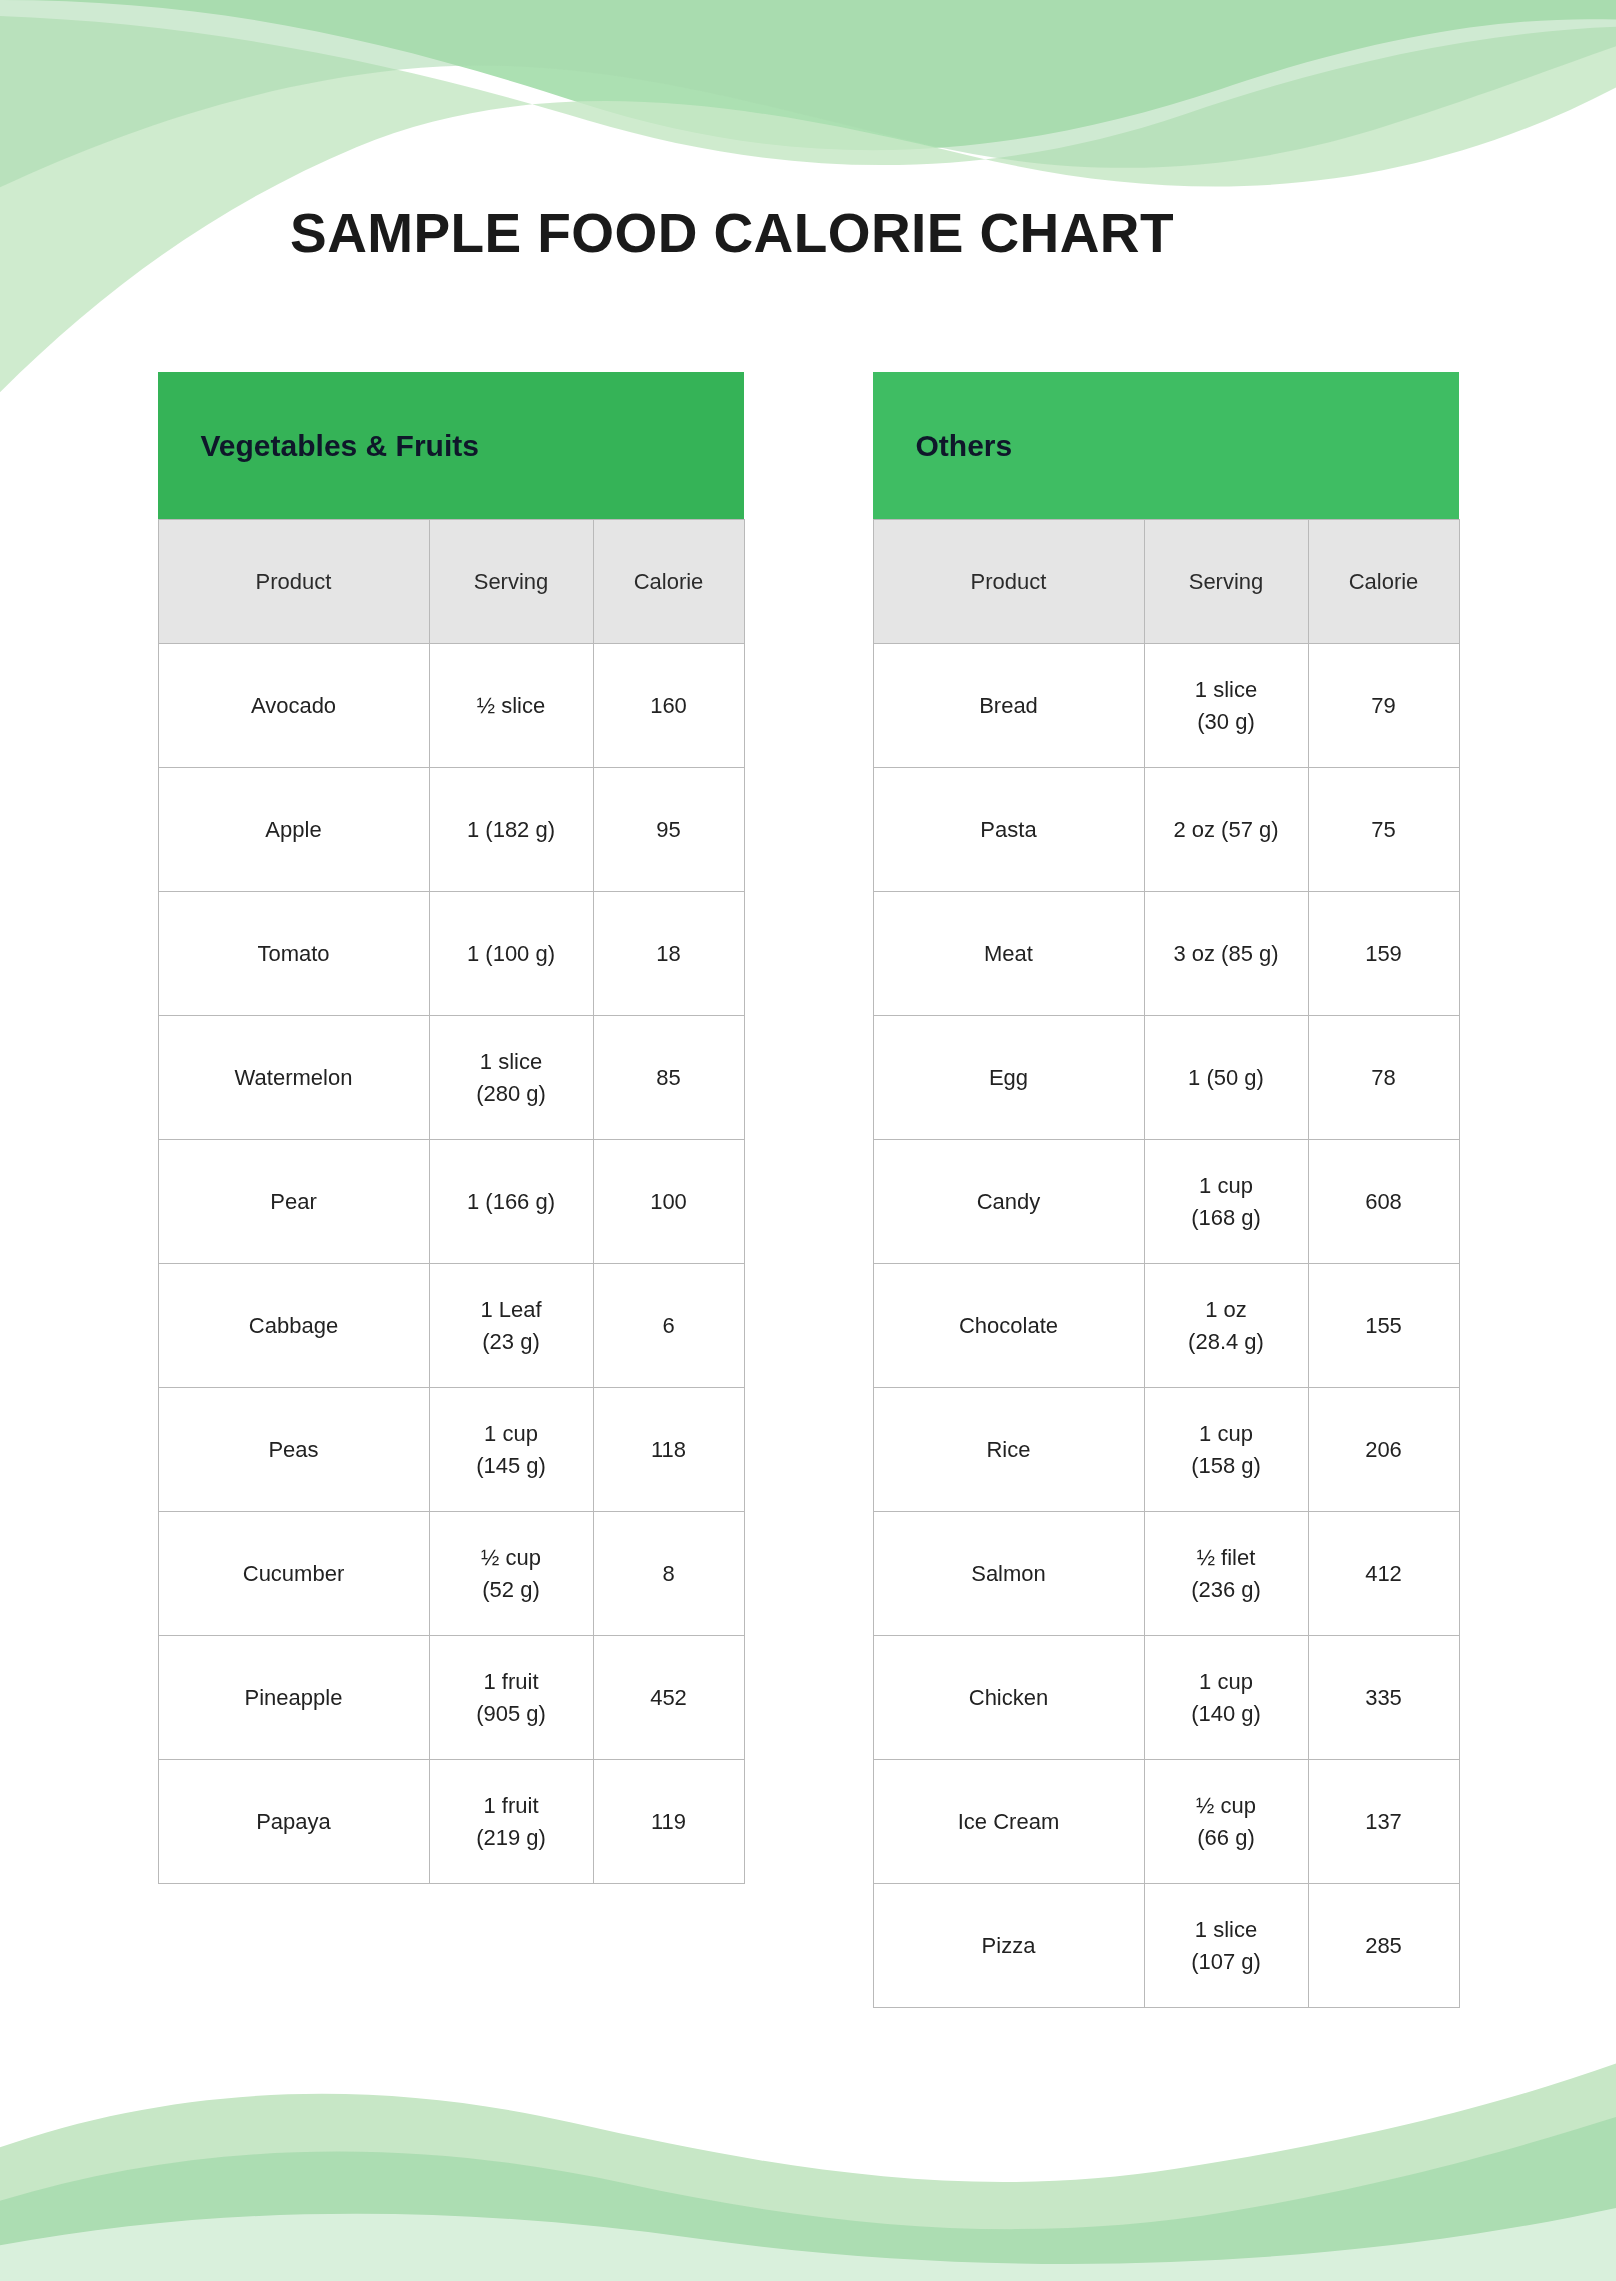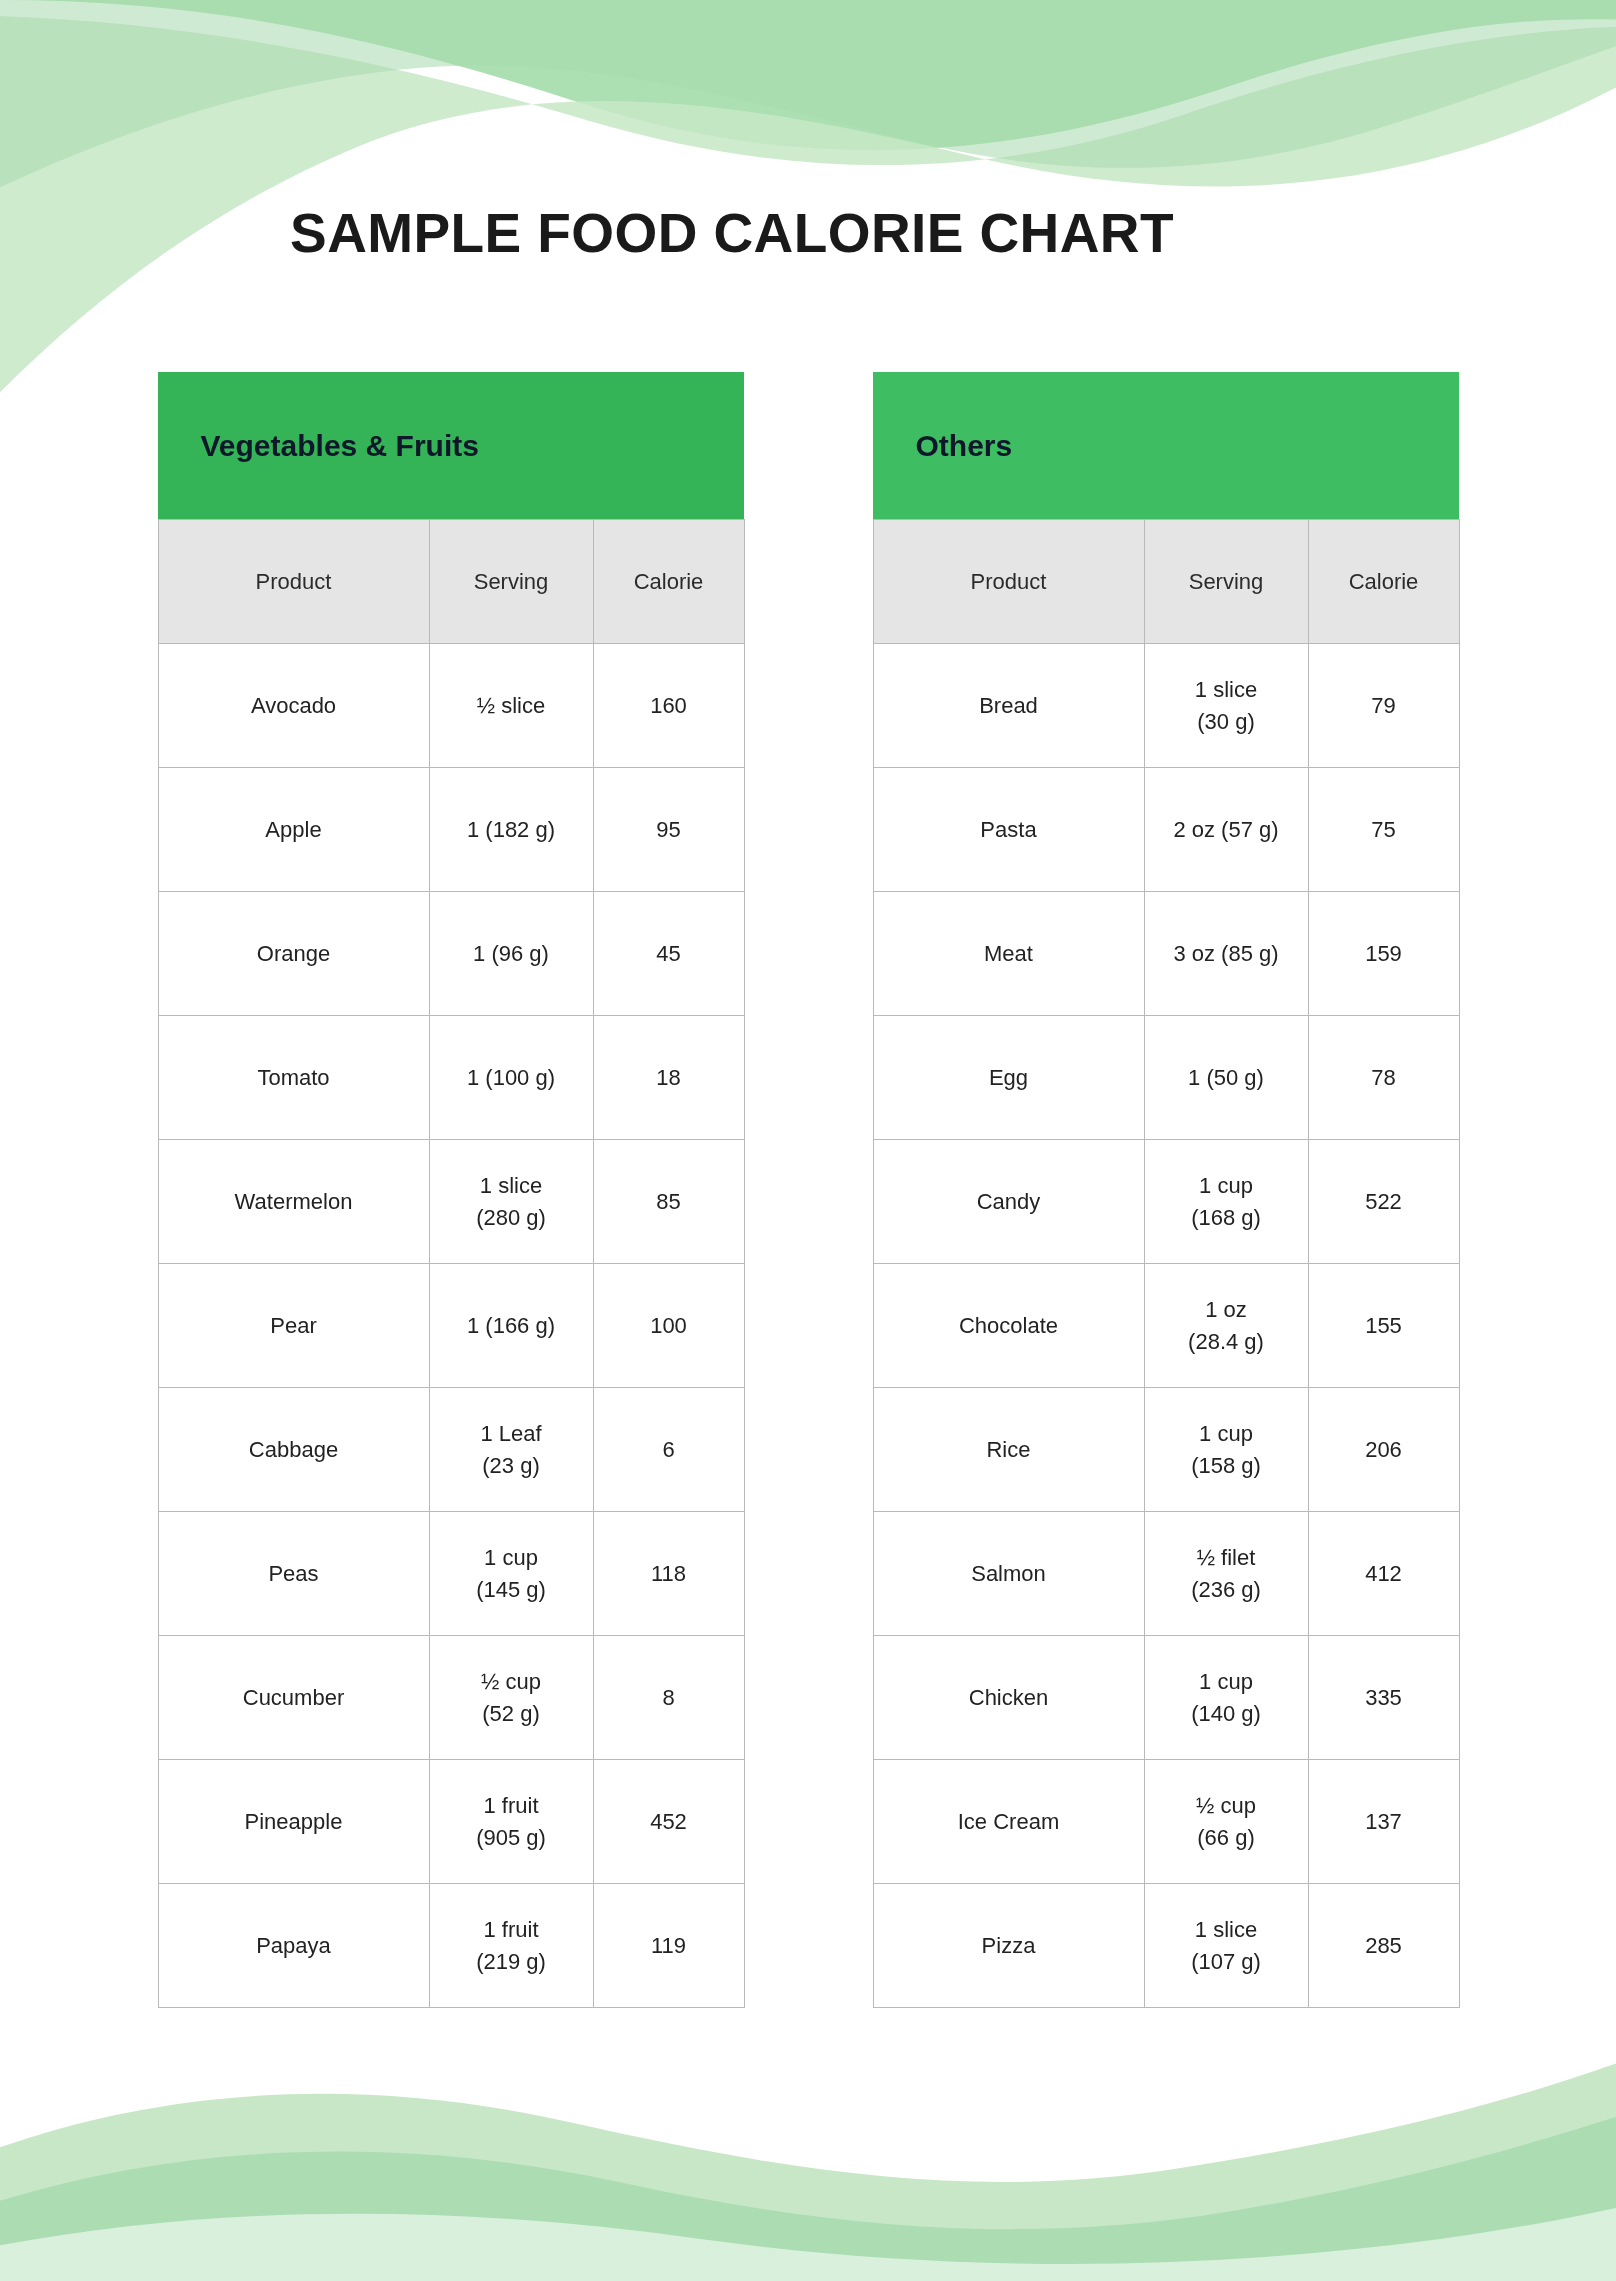--- a/index.html
+++ b/index.html
@@ -143,28 +143,20 @@
           </tr>
           <tr>
             <td>Apple</td>
             <td>
                 <span class="serving-line">1 (182 g)</span>
                 <span class="serving-line"></span>
               </td>
             <td>95</td>
           </tr>
           <tr>
-            <td>Orange</td>
-            <td>
-                <span class="serving-line">1 (96 g)</span>
-                <span class="serving-line"></span>
-              </td>
-            <td>45</td>
-          </tr>
-          <tr>
             <td>Tomato</td>
             <td>
                 <span class="serving-line">1 (100 g)</span>
                 <span class="serving-line"></span>
               </td>
             <td>18</td>
           </tr>
           <tr>
             <td>Watermelon</td>
             <td>
@@ -272,21 +264,21 @@
                 <span class="serving-line"></span>
               </td>
             <td>78</td>
           </tr>
           <tr>
             <td>Candy</td>
             <td>
                 <span class="serving-line">1 cup</span>
                 <span class="serving-line">(168 g)</span>
               </td>
-            <td>522</td>
+            <td>608</td>
           </tr>
           <tr>
             <td>Chocolate</td>
             <td>
                 <span class="serving-line">1 oz</span>
                 <span class="serving-line">(28.4 g)</span>
               </td>
             <td>155</td>
           </tr>
           <tr>

